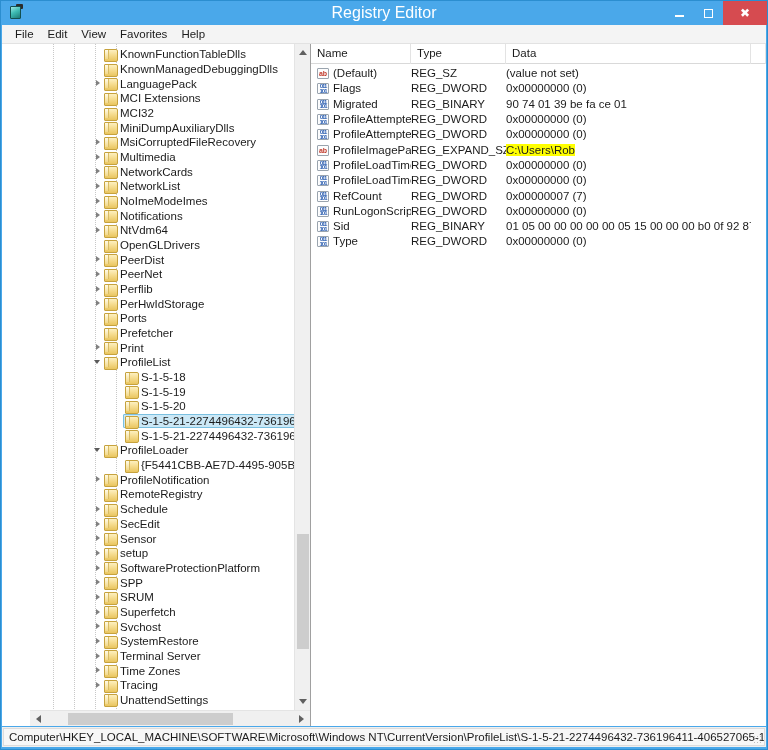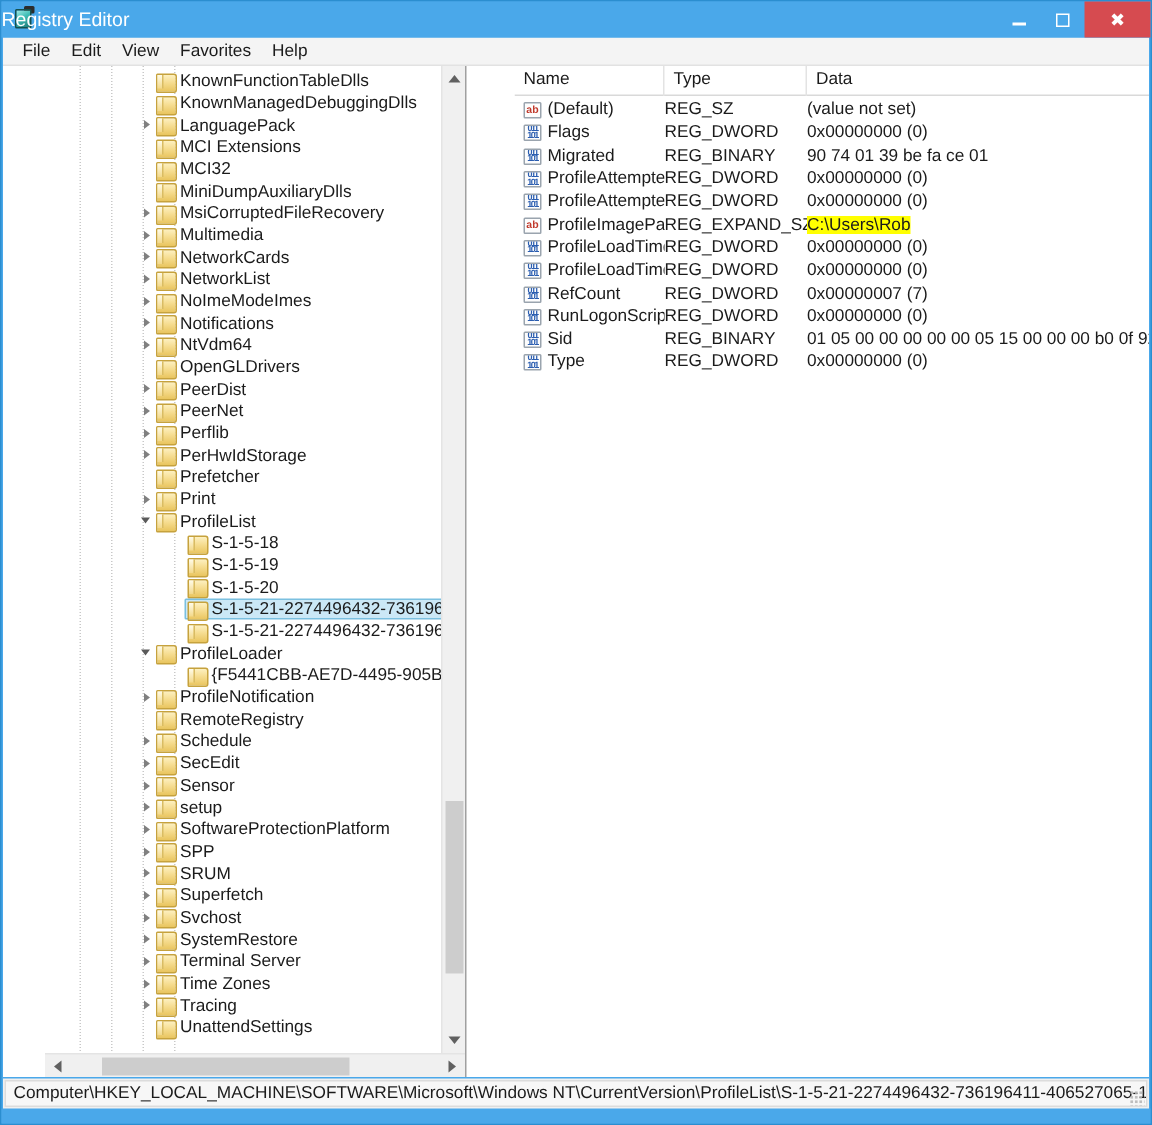--- a/index.html
+++ b/index.html
@@ -47,22 +47,22 @@
     background: #2c2c2c;
     border-radius: 1px;
   }
   .win-icon .reg-plug:after {
     content:""; position:absolute; left:1px; top:4px;
     width:2px; height:3px; background:#2c2c2c;
   }
   .title-text {
     position: absolute;
     left: 0; right: 0;
-    text-align: left;
-    font-size: 13px;
+    text-align: center;
+    font-size: 16px;
     color: #ffffff;
     line-height: 24px;
     pointer-events: none;
   }
   .caption-buttons {
     position: absolute;
     right: 0; top: 0;
     height: 24px;
     display: flex;
     align-items: stretch;
@@ -272,21 +272,20 @@
     background: #cdcdcd;
   }
 
   
   .list-pane {
     flex: 1 1 auto;
     background: #ffffff;
     display: flex;
     flex-direction: column;
     overflow: hidden;
-    margin-left: 32px;
   }
   .list-header {
     height: 20px;
     flex: 0 0 20px;
     background: #ffffff;
     border-bottom: 1px solid #d9d9d9;
     display: flex;
     align-items: center;
   }
   .col-head {
@@ -573,20 +572,28 @@
                 <span class="tree-sel">
                   <div class="folder"></div>
                   <span class="tree-label">PerHwIdStorage</span>
                 </span>
               </div>
               <div class="tree-row">
                 <div class="indent" style="width: 63px;"></div>
                 <div class="twisty none"></div>
                 <span class="tree-sel">
                   <div class="folder"></div>
+                  <span class="tree-label">Ports</span>
+                </span>
+              </div>
+              <div class="tree-row">
+                <div class="indent" style="width: 63px;"></div>
+                <div class="twisty none"></div>
+                <span class="tree-sel">
+                  <div class="folder"></div>
                   <span class="tree-label">Prefetcher</span>
                 </span>
               </div>
               <div class="tree-row">
                 <div class="indent" style="width: 63px;"></div>
                 <div class="twisty collapsed"></div>
                 <span class="tree-sel">
                   <div class="folder"></div>
                   <span class="tree-label">Print</span>
                 </span>

